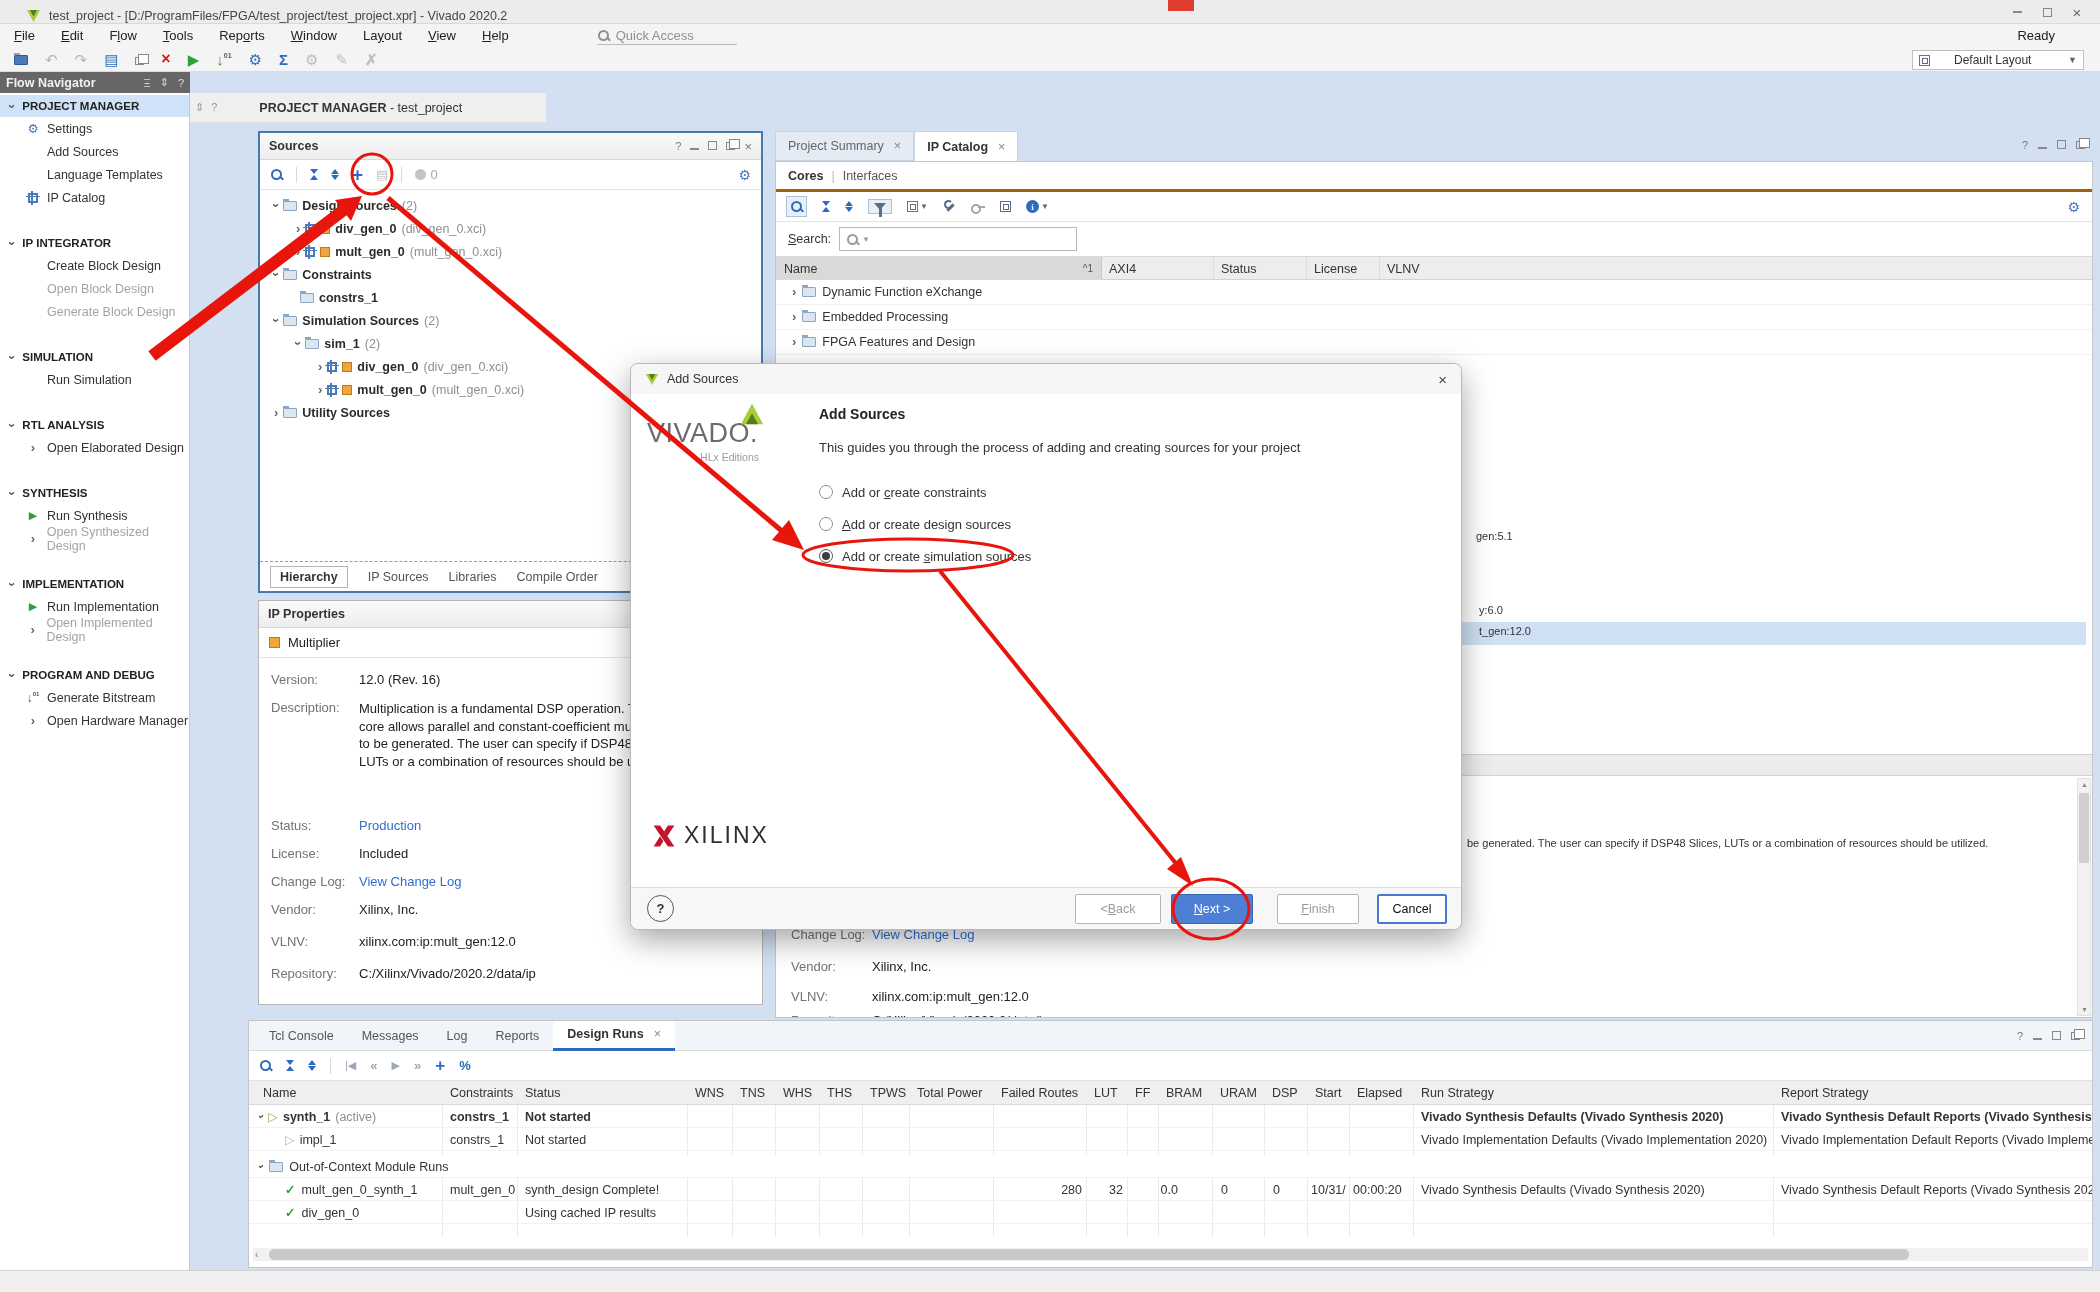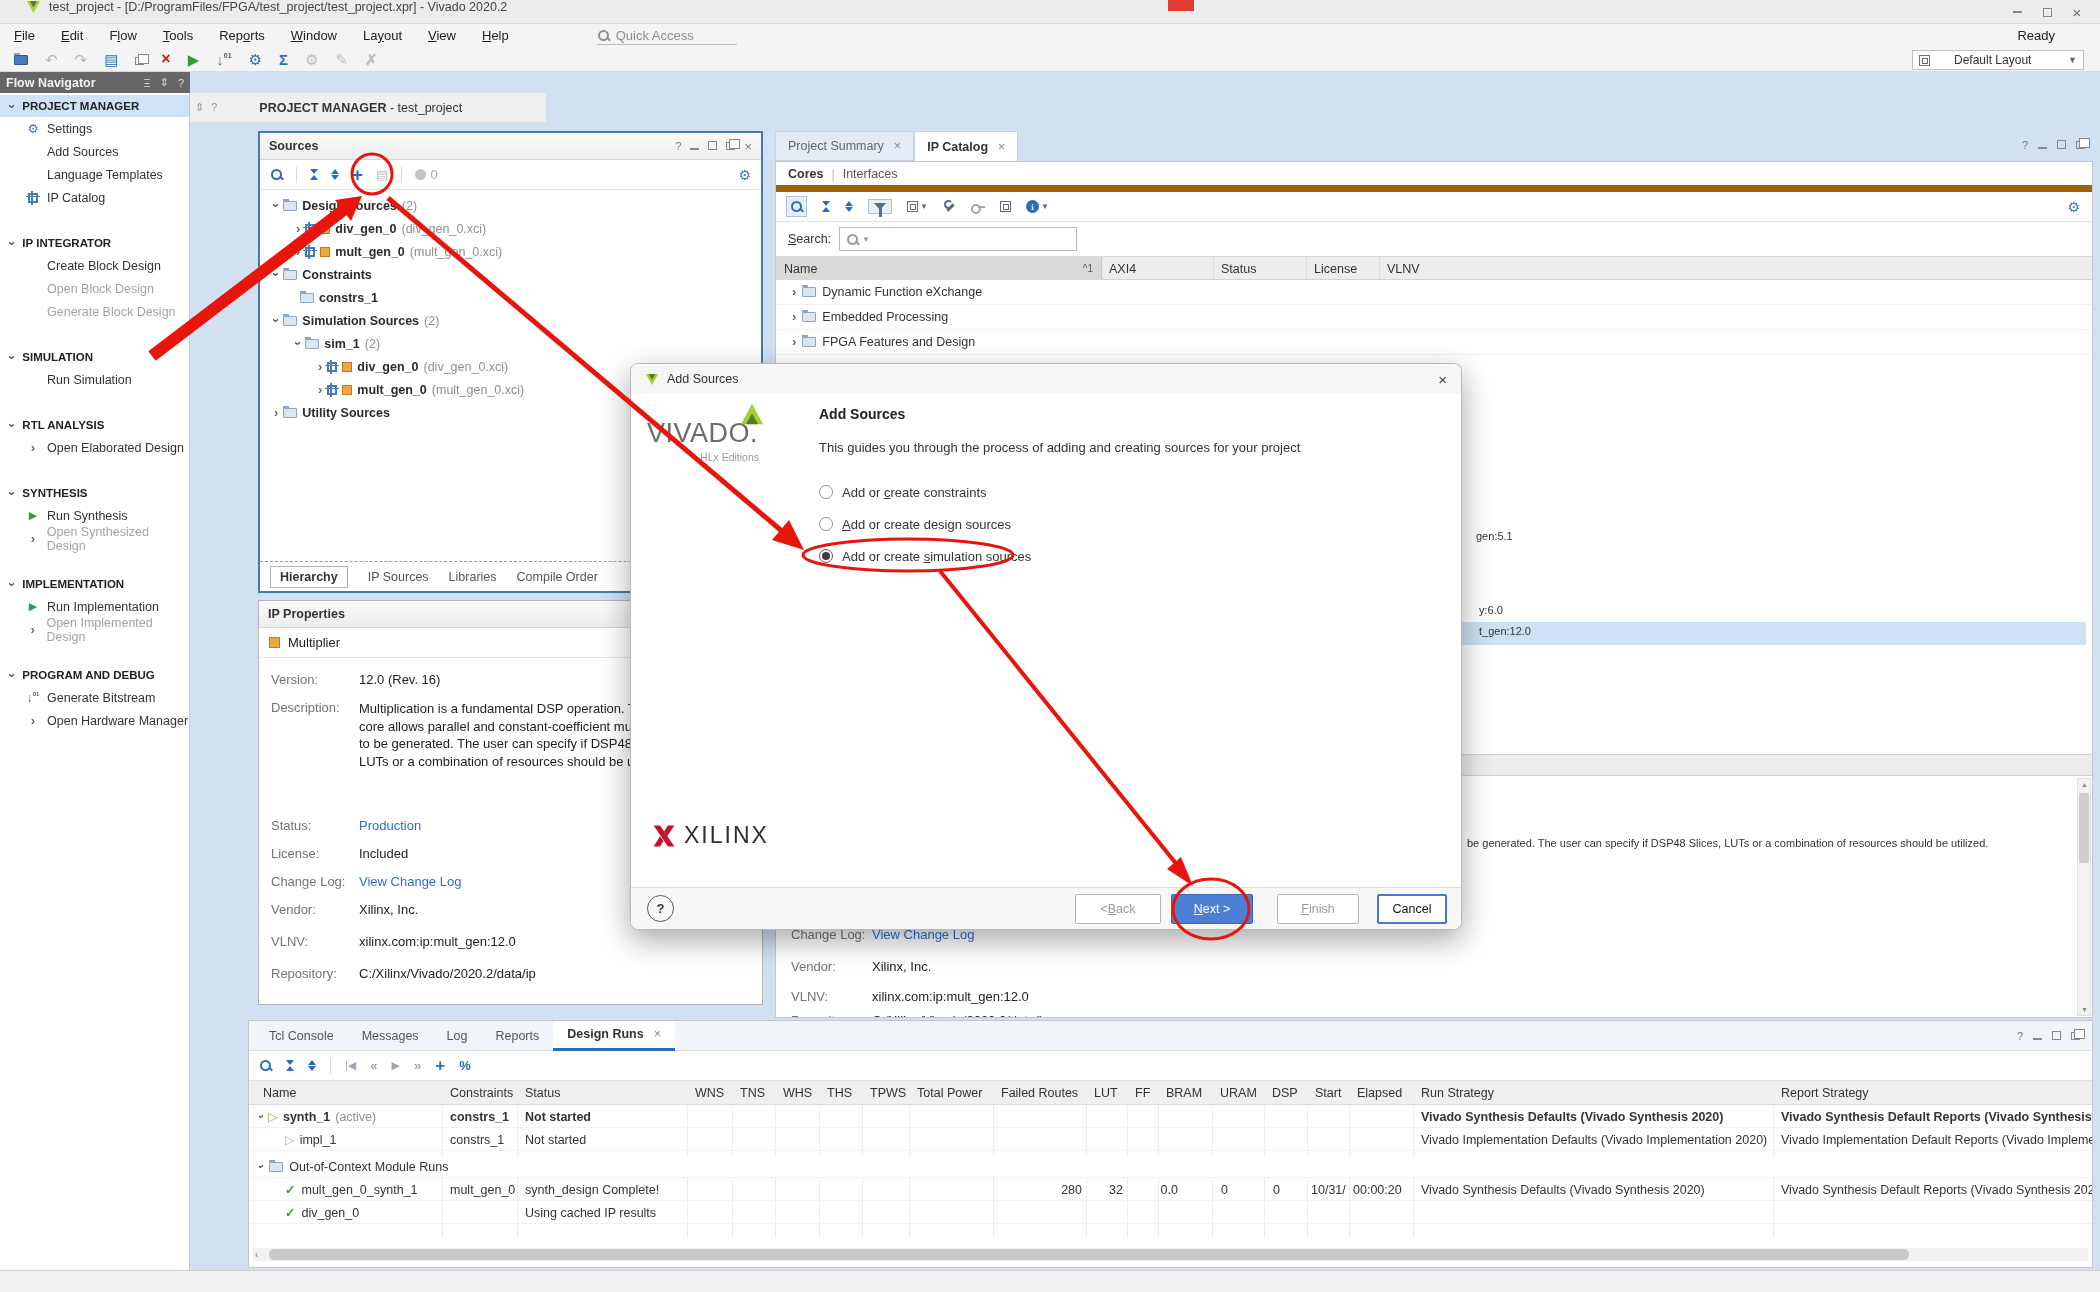--- a/index.html
+++ b/index.html
@@ -2,21 +2,21 @@
 <html><head>
 <meta charset="utf-8">
 <style>
 *{margin:0;padding:0;box-sizing:border-box}
 body{font-family:"Liberation Sans",sans-serif;background:#888}
 #app{position:relative;width:2100px;height:1292px;background:#d2e0f2;overflow:hidden;font-size:13px;color:#333}
 .abs{position:absolute}
 .flex{display:flex;align-items:center}
 u{text-decoration:underline}
 
-.titlebar{position:absolute;left:0;top:0;width:2100px;height:24px;background:#ececec;border-bottom:1px solid #d9d9d9;display:flex;align-items:flex-start;font-size:12.5px;color:#444}
+.titlebar{position:absolute;left:0;top:0;width:2100px;height:24px;background:#ececec;border-bottom:1px solid #d9d9d9;display:flex;align-items:flex-end;font-size:12.5px;color:#444}
 .menubar{position:absolute;left:0;top:24px;width:2100px;height:23px;background:#f4f4f4;display:flex;align-items:center;gap:26px;padding-left:14px;font-size:13px;color:#222}
 .toolbar{position:absolute;left:0;top:47px;width:2100px;height:25px;background:#f4f4f4;border-bottom:1px solid #dcdcdc;display:flex;align-items:center;gap:17px;padding-left:14px}
 .tbi{font-size:15px;line-height:1}
 .fnhead{position:absolute;left:0;top:72px;width:190px;height:21px;background:#666;color:#f2f2f2;display:flex;align-items:center;padding:0 6px;font-size:12.5px;font-weight:bold}
 .sidebar{position:absolute;left:0;top:93px;width:190px;height:1177px;background:#fff;border-right:1px solid #c9c9c9;font-size:12.5px}
 .sechead{display:flex;align-items:center;gap:8px;height:22px;padding-left:10px;font-weight:bold;font-size:11.5px;color:#222;margin-top:23px}
 .sechead.first{margin-top:2px}
 .sideitem{display:flex;align-items:center;gap:7px;height:23px;padding-left:26px;color:#333}
 .sideitem .slot{width:14px;display:inline-flex;justify-content:center}
 .dis{color:#a3a3a3}
@@ -411,21 +411,21 @@
         </span>
     </div>
     <span class="abs phicons" style="left:1832px;top:46px;gap:10px">
       <span>?</span>
       <span><span class="ic-min"></span></span>
       <span><span class="ic-max"></span></span>
       <span><span class="ic-dup"></span></span>
     </span>
 
     <div class="panel" style="left:585px;top:68px;width:1318px;height:857px;border:1px solid #c5c5c5;overflow:hidden">
-      <div class="cat-tab" style="border-bottom:7px solid #a16207">
+      <div class="cat-tab" style="border-bottom:3px solid #a16207">
         <b>Cores</b>
         <span style="color:#bbb">|</span>
         <span style="color:#555">Interfaces</span>
       </div>
       <div class="ptool" style="gap:15px">
         <span class="flex" style="border:1px solid #adc0d8;background:#e9eff8;padding:3px">
             <span class="ic-search"></span>
           </span>
         <span class="ic-coll">
             <span class="tri-d"></span>

